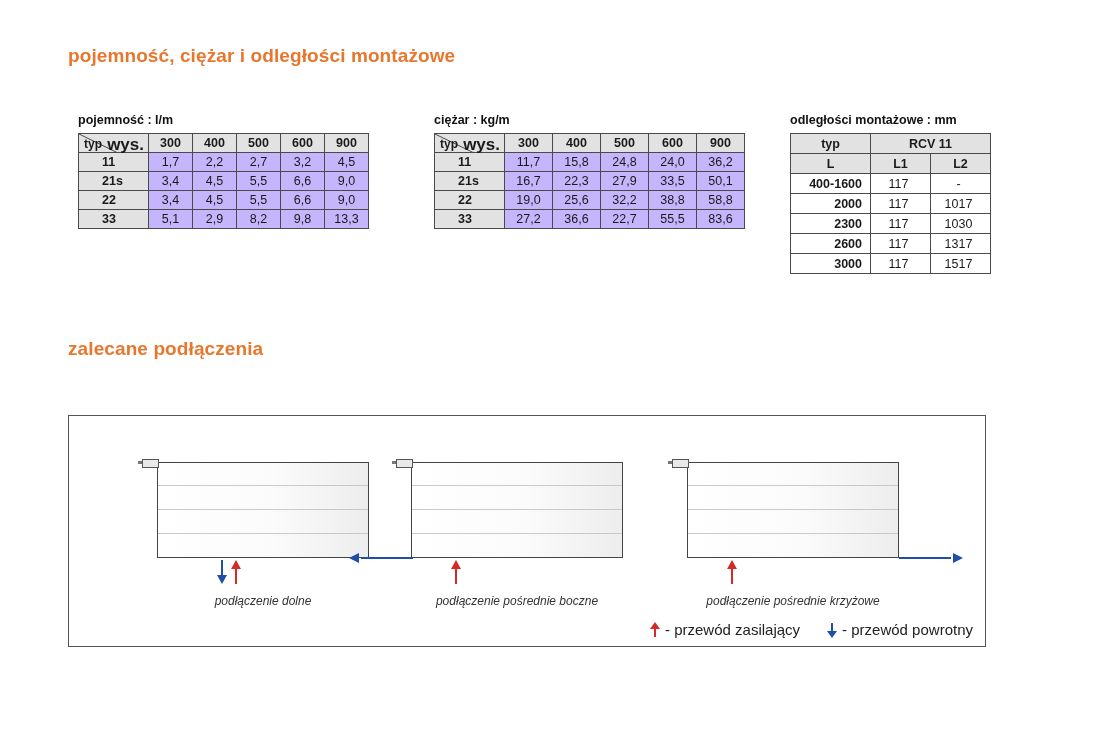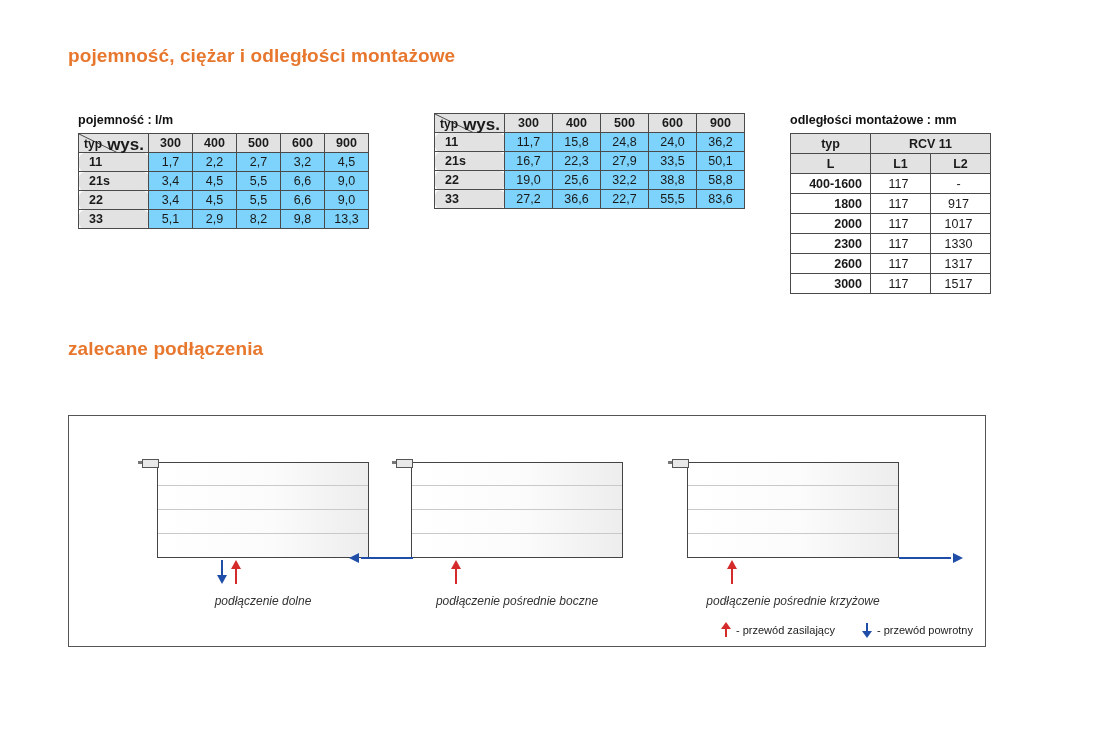--- a/index.html
+++ b/index.html
@@ -48,31 +48,30 @@
     border: 1px solid #4a4a4a;
     padding: 2px 6px;
     text-align: center;
     font-weight: 700;
     height: 17px;
     box-sizing: border-box;
   }
   table.data td.val {
     font-weight: 400;
     text-align: center;
-    background: #7dd3fc;
+    background: #c4b5fd;
   }
   table.data th {
     background: #e2e2e2;
   }
   table.data td.rowhead {
     background: #e2e2e2;
     font-weight: 700;
     text-align: left;
-    padding-left: 10px;
-    border-radius: 6px;
+    padding-left: 23px;
   }
   
   .corner {
     position: relative;
     background: #e2e2e2;
     width: 70px;
     height: 34px;
     padding: 0 !important;
   }
   .corner .diag {
@@ -175,21 +174,21 @@
     font-size: 12px;
     font-style: italic;
     color: #333;
     text-align: center;
     width: 300px;
   }
   .legend {
     position: absolute;
     right: 12px;
     bottom: 8px;
-    font-size: 11px;
+    font-size: 15px;
     color: #222;
     display: flex;
     align-items: center;
     gap: 6px;
   }
   .legend .item { display: flex; align-items: center; gap: 4px; }
   .arrow-svg { display: block; }
   .grp { position: absolute; }
 </style>
 </head>
@@ -251,20 +250,21 @@
           <td class="val">2,9</td>
           <td class="val">8,2</td>
           <td class="val">9,8</td>
           <td class="val">13,3</td>
         </tr>
       </tbody>
     </table>
   </div>
 
   <div class="table-block" id="tbl-weight">
+    <div class="table-caption">ciężar : kg/m</div>
     <table class="data">
       <thead>
         <tr>
           <th class="corner">
             <div class="diag">
               <svg width="70" height="34" viewBox="0 0 70 34">
                   <line x1="0" y1="0" x2="70" y2="34" stroke="#4a4a4a" stroke-width="1"></line>
                 </svg>
             </div>
             <span class="lbl-top">wys.</span>
@@ -328,33 +328,28 @@
           <th class="c3 head-grey">L2</th>
         </tr>
       </thead>
       <tbody>
         <tr>
           <td class="c1 rowlabel">400-1600</td>
           <td class="c2 valr">117</td>
           <td class="c3 valr">-</td>
         </tr>
         <tr>
-          <td class="c1 rowlabel">1800</td>
-          <td class="c2 valr">117</td>
-          <td class="c3 valr">917</td>
-        </tr>
-        <tr>
           <td class="c1 rowlabel">2000</td>
           <td class="c2 valr">117</td>
           <td class="c3 valr">1017</td>
         </tr>
         <tr>
           <td class="c1 rowlabel">2300</td>
           <td class="c2 valr">117</td>
-          <td class="c3 valr">1330</td>
+          <td class="c3 valr">1030</td>
         </tr>
         <tr>
           <td class="c1 rowlabel">2600</td>
           <td class="c2 valr">117</td>
           <td class="c3 valr">1317</td>
         </tr>
         <tr>
           <td class="c1 rowlabel">3000</td>
           <td class="c2 valr">117</td>
           <td class="c3 valr">1517</td>

